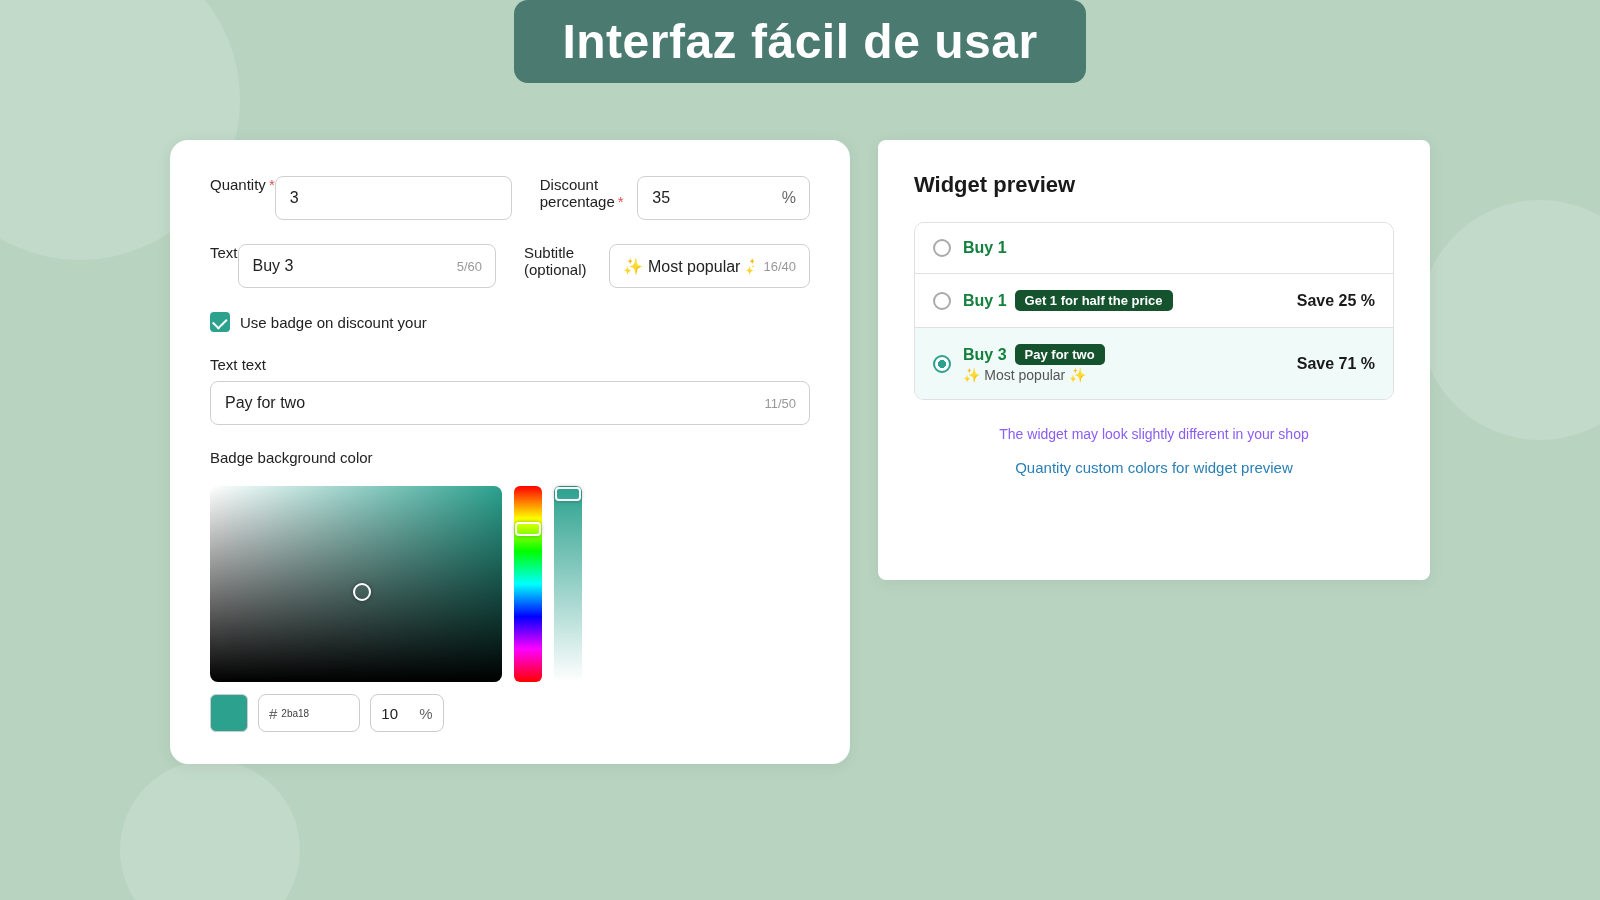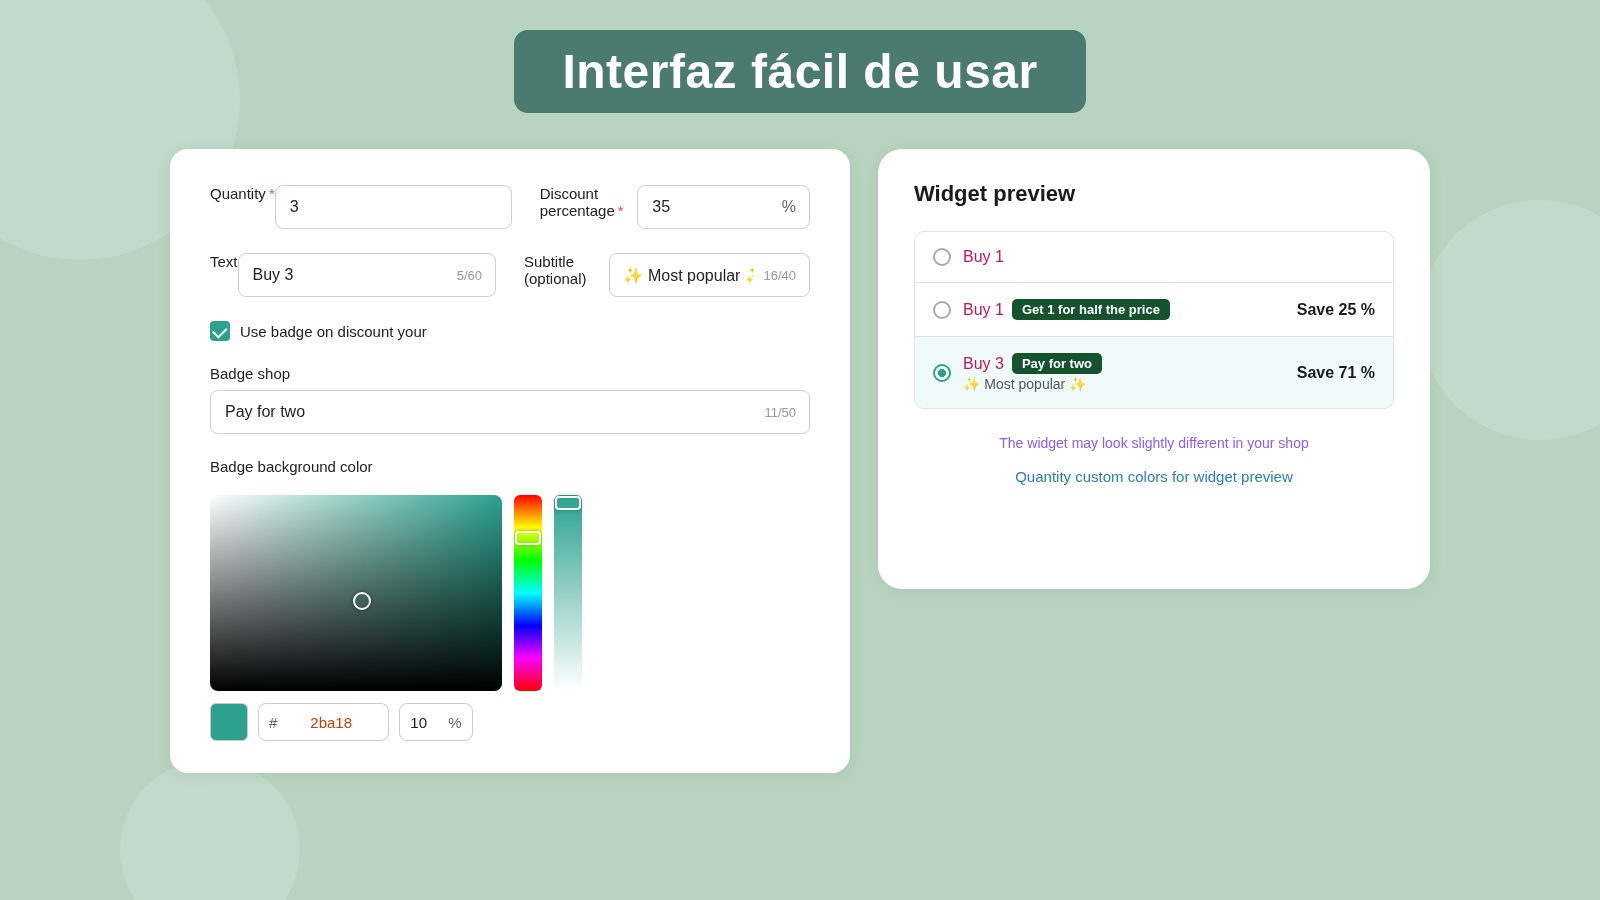--- a/index.html
+++ b/index.html
@@ -13,21 +13,21 @@
       position: relative;
     }
 
     .page-wrapper {
       position: relative;
       width: 1600px;
       height: 900px;
       display: flex;
       flex-direction: column;
       align-items: center;
-      padding-top: 30px;
+      gap: 21px;
     }
 
     
     .page-title-wrapper {
       background: #4a7a70;
       border-radius: 14px;
       padding: 14px 48px;
       margin-bottom: 36px;
     }
 
@@ -299,24 +299,23 @@
     }
 
     .hex-hash {
       color: #666;
       font-size: 15px;
     }
 
     .hex-input {
       border: none;
       outline: none;
-      font-size: 15px;
+      font-size: 10px;
       width: 68px;
-      color: #c2410c;
-      margin-left: 29px;
+      color: #404040;
     }
 
     .alpha-input-wrapper {
       display: flex;
       align-items: center;
       border: 1.5px solid #ccc;
       border-radius: 8px;
       padding: 0 10px;
       height: 38px;
       gap: 6px;
@@ -331,21 +330,21 @@
     }
 
     .alpha-percent {
       color: #666;
       font-size: 15px;
     }
 
     
     .right-panel {
       background: #fff;
-      border-radius: 24px;
+      border-radius: 8px;
       padding: 32px 36px 32px 36px;
       flex: 1;
       box-shadow: 0 2px 16px rgba(0,0,0,0.07);
       min-height: 440px;
     }
 
     .widget-title {
       font-size: 22px;
       font-weight: 700;
       color: #1a1a1a;
@@ -403,22 +402,22 @@
     }
 
     .widget-item-main {
       display: flex;
       align-items: center;
       gap: 8px;
     }
 
     .widget-item-text {
       font-size: 16px;
-      font-weight: 400;
-      color: #be185d;
+      font-weight: 700;
+      color: #15803d;
     }
 
     .widget-badge {
       background: #14532d;
       color: #fff;
       font-size: 13px;
       font-weight: 600;
       padding: 3px 10px;
       border-radius: 5px;
     }
@@ -511,21 +510,21 @@
           </div>
         </div>
       </div>
 
       <div class="checkbox-row">
         <div class="checkbox-custom"></div>
         <span class="checkbox-label">Use badge on discount your</span>
       </div>
 
       <div class="badge-section">
-        <div class="section-label">Badge shop</div>
+        <div class="section-label">Text text</div>
         <div class="input-with-counter">
           <input class="form-input" type="text" style="width: 100%; padding-right: 60px;" value="Pay for two">
           <span class="input-counter">11/50</span>
         </div>
       </div>
 
       <div class="color-picker-section">
         <div class="section-label">Badge background color</div>
         <div class="color-picker-area">
 

